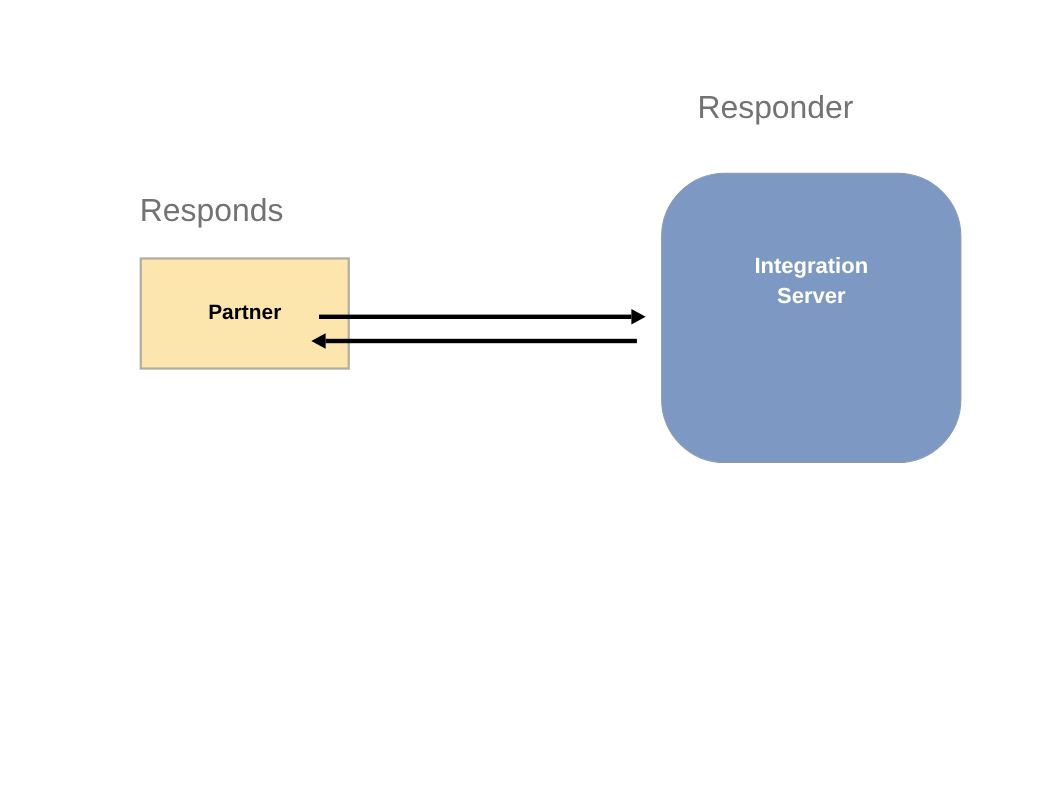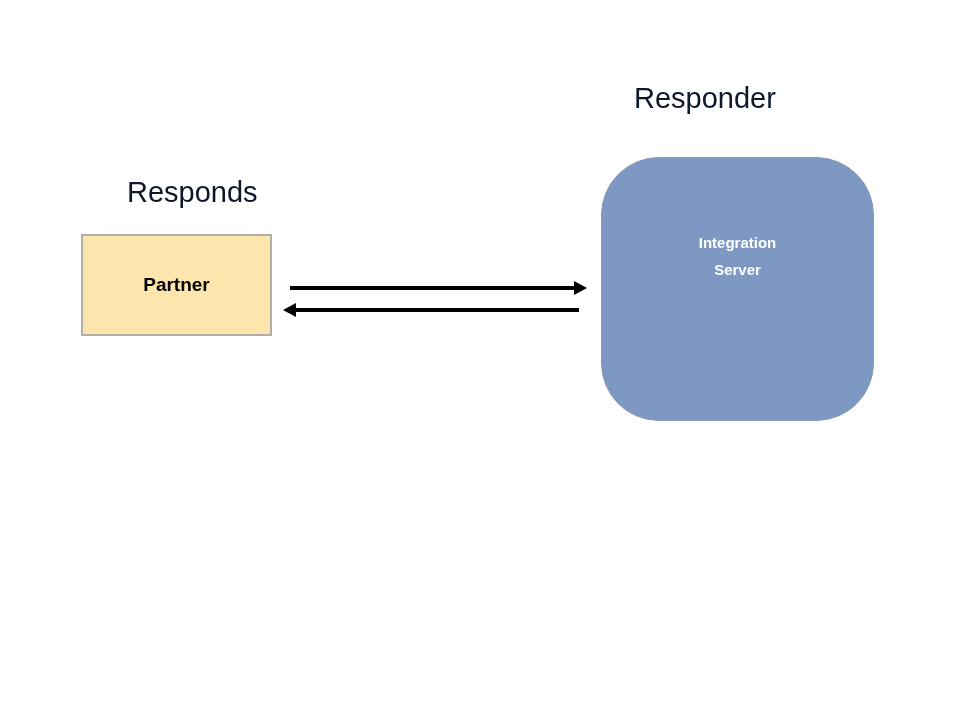--- a/index.html
+++ b/index.html
@@ -10,21 +10,21 @@
   }
   .canvas {
     position: relative;
     width: 960px;
     height: 720px;
     background: #ffffff;
     overflow: hidden;
   }
   .role-label {
     position: absolute;
-    color: #0f172a;
+    color: #737373;
     font-size: 29px;
     font-weight: 400;
     white-space: nowrap;
   }
   .role-initiator { left: 127px; top: 176px; }
   .role-responder { left: 634px; top: 82px; }
 
   .partner-box {
     position: absolute;
     left: 81px;
@@ -51,21 +51,21 @@
     height: 264px;
     box-sizing: border-box;
     border: 1px solid #8a99b3;
     border-radius: 58px;
     display: flex;
     align-items: center;
     justify-content: center;
     padding-bottom: 66px;
   }
   .server-box .node-label {
-    font-size: 15px;
+    font-size: 20px;
     font-weight: 700;
     line-height: 27px;
     text-align: center;
     white-space: pre-line;
   }
 
   .arrow {
     position: absolute;
     display: flex;
     align-items: center;
@@ -107,21 +107,21 @@
 </style>
 </head>
 <body>
 
 <div class="canvas">
 
   <div class="role-label role-initiator">Responds</div>
 
   <div class="role-label role-responder">Responder</div>
 
-  <div class="partner-box" style="background-color: rgb(252, 230, 173);">
+  <div class="partner-box" style="background-color: rgb(252, 230, 173); margin-left: 46px;">
     <span class="node-label" style="color: rgb(0, 0, 0);">Partner</span>
   </div>
 
   <div class="server-box" style="background-color: rgb(125, 153, 195);">
     <span class="node-label" style="color: rgb(255, 255, 255);">Integration
 Server</span>
   </div>
 
 
   <div class="arrow arrow-right">

